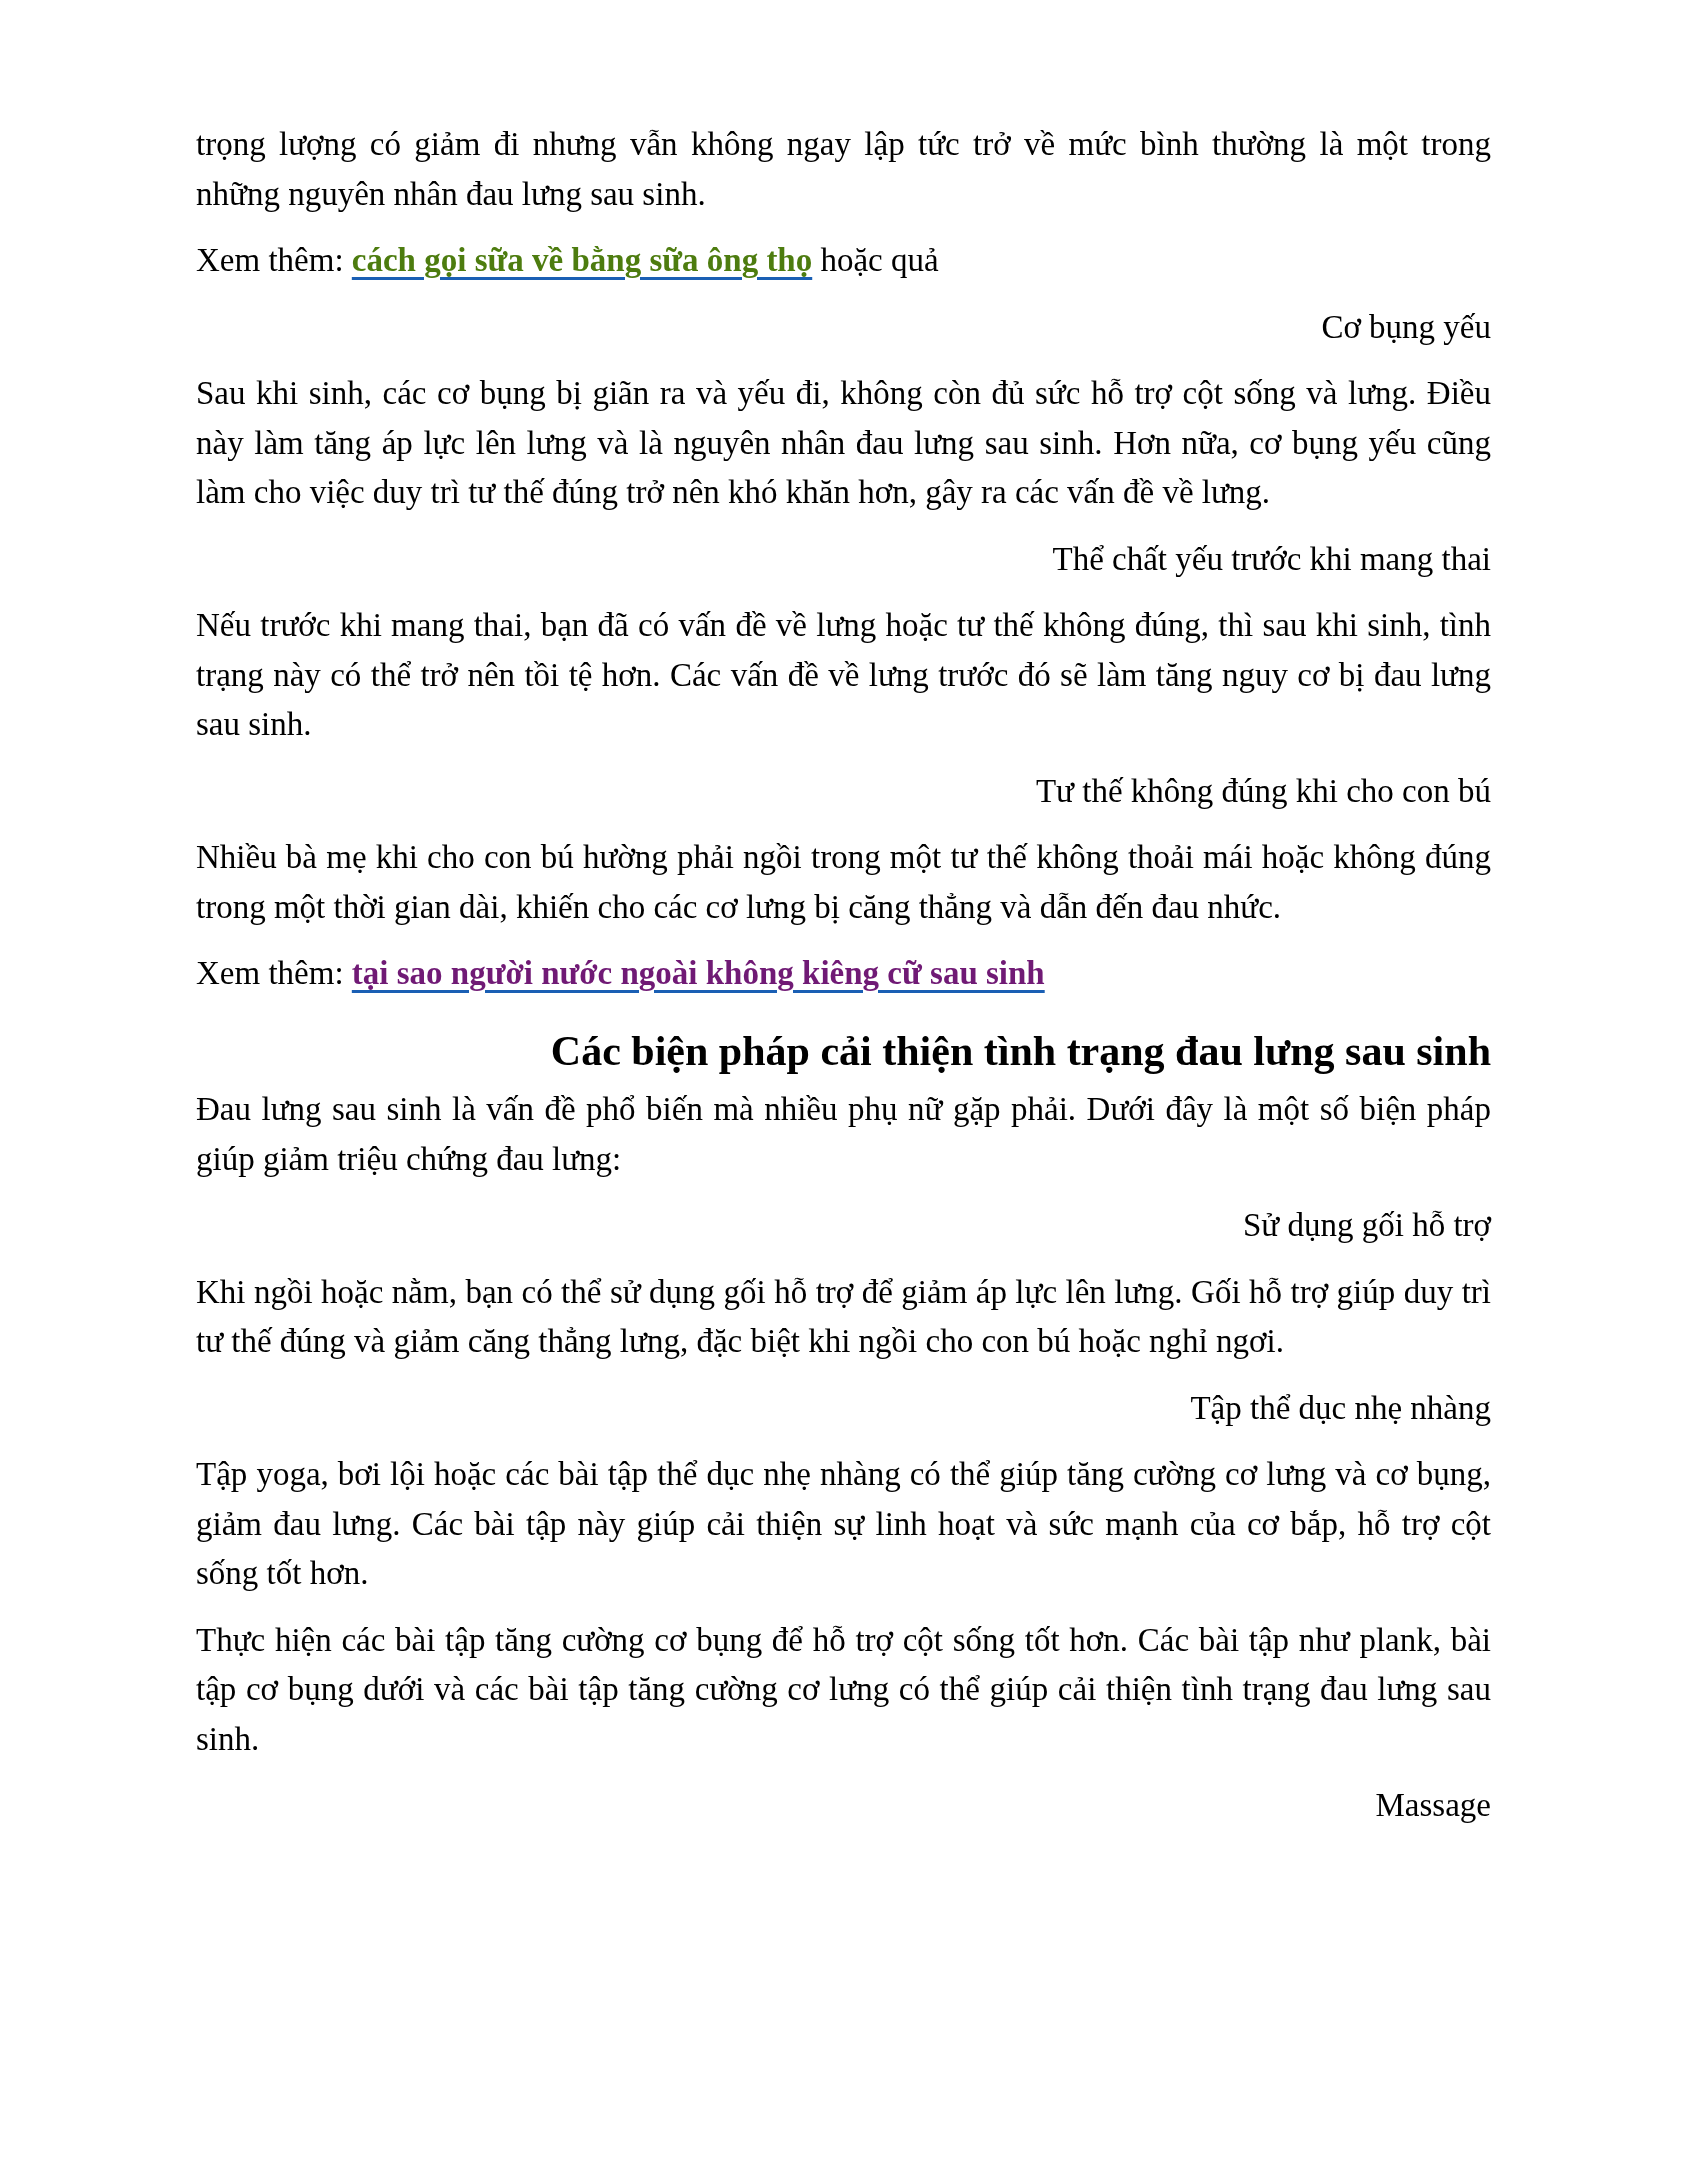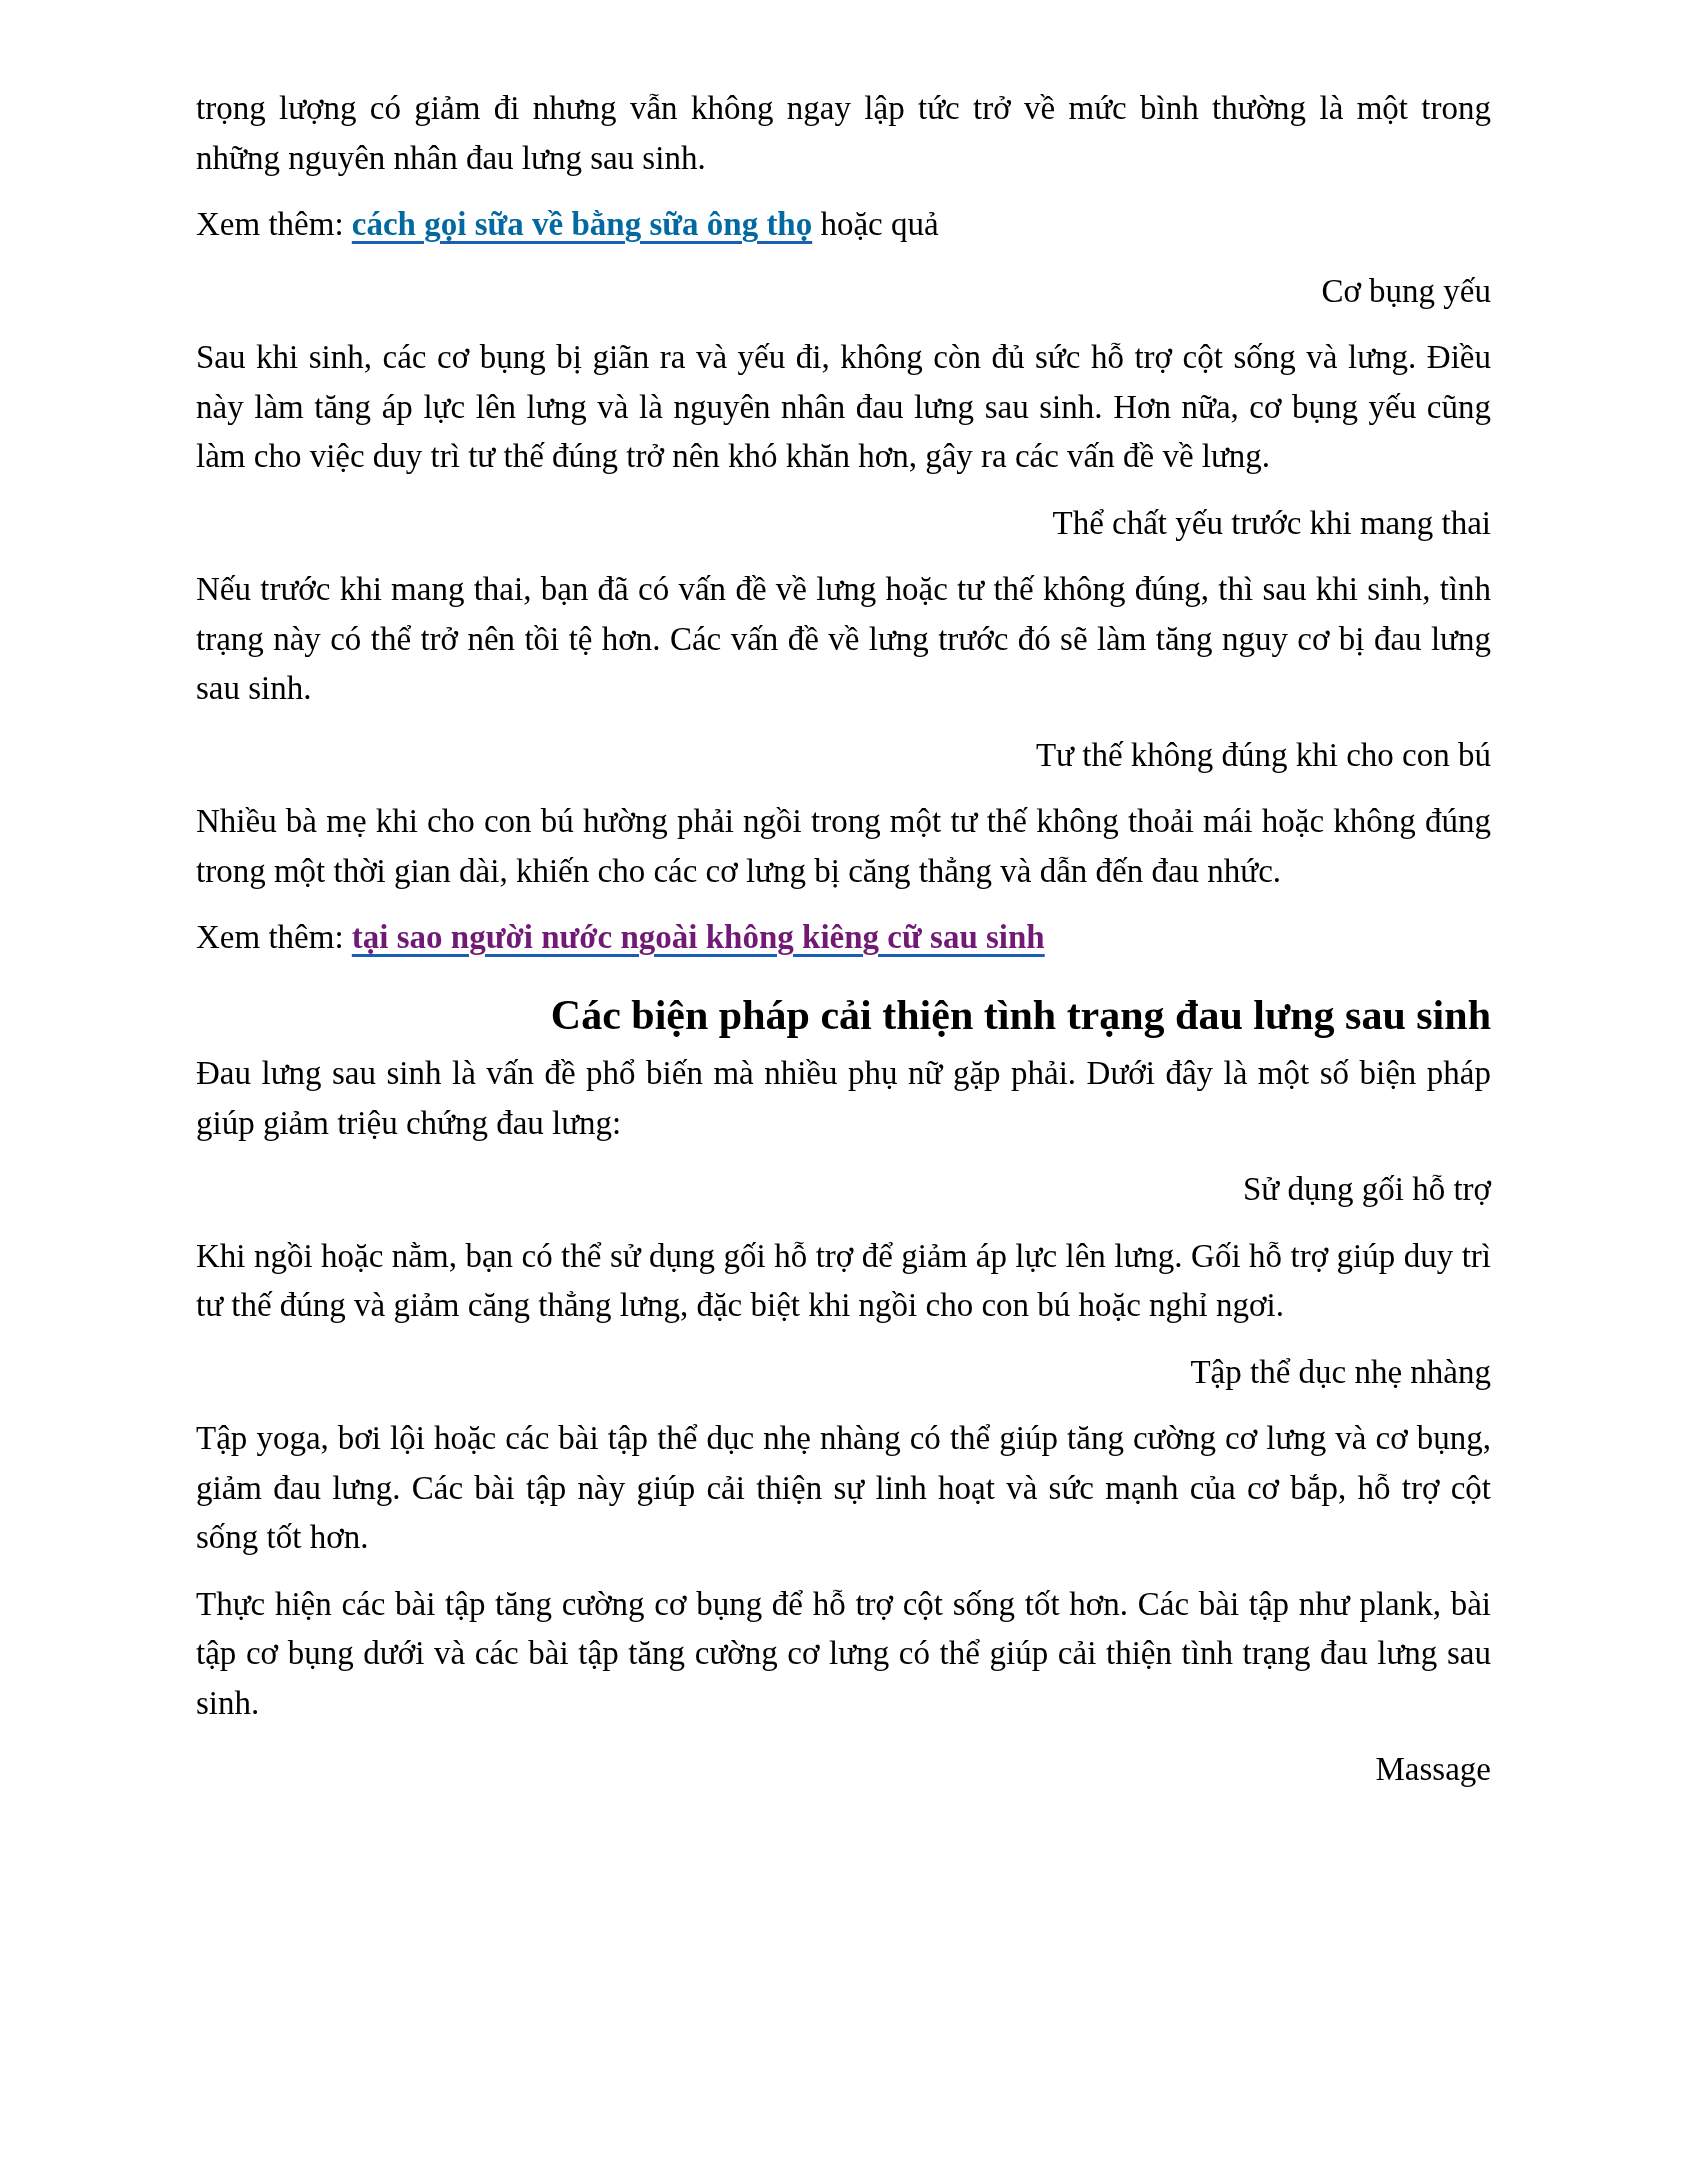--- a/index.html
+++ b/index.html
@@ -6,21 +6,21 @@
     margin: 0;
     padding: 0;
     background: #ffffff;
   }
   .page {
     position: relative;
     width: 1687px;
     height: 2183px;
     background: #ffffff;
     box-sizing: border-box;
-    padding: 84px 196px 0 196px;
+    padding: 120px 196px 0 196px;
     overflow: hidden;
   }
   .doc {
     font-family: "Liberation Serif", "DejaVu Serif", serif;
     font-size: 33px;
     line-height: 1.5;
     color: #000000;
     text-align: justify;
   }
   .para {
@@ -44,21 +44,21 @@
     text-underline-offset: 6px;
     cursor: pointer;
   }
 </style>
 </head>
 <body>
 
 <main class="page">
   <article class="doc" id="doc">
       <p class="para">trọng lượng có giảm đi nhưng vẫn không ngay lập tức trở về mức bình thường là một trong những nguyên nhân đau lưng sau sinh.</p>
-      <p class="para"><span>Xem thêm: </span><a class="link" style="color: #0369a1; text-decoration-color: rgb(26, 95, 180);">cách gọi sữa về bằng sữa ông thọ</a><span> hoặc quả</span></p>
+      <p class="para"><span>Xem thêm: </span><a class="link" style="color: #4d7c0f; text-decoration-color: rgb(26, 95, 180);">cách gọi sữa về bằng sữa ông thọ</a><span> hoặc quả</span></p>
       <p class="para subheading">Cơ bụng yếu</p>
       <p class="para">Sau khi sinh, các cơ bụng bị giãn ra và yếu đi, không còn đủ sức hỗ trợ cột sống và lưng. Điều này làm tăng áp lực lên lưng và là nguyên nhân đau lưng sau sinh. Hơn nữa, cơ bụng yếu cũng làm cho việc duy trì tư thế đúng trở nên khó khăn hơn, gây ra các vấn đề về lưng.</p>
       <p class="para subheading">Thể chất yếu trước khi mang thai</p>
       <p class="para">Nếu trước khi mang thai, bạn đã có vấn đề về lưng hoặc tư thế không đúng, thì sau khi sinh, tình trạng này có thể trở nên tồi tệ hơn. Các vấn đề về lưng trước đó sẽ làm tăng nguy cơ bị đau lưng sau sinh.</p>
       <p class="para subheading">Tư thế không đúng khi cho con bú</p>
       <p class="para">Nhiều bà mẹ khi cho con bú hường phải ngồi trong một tư thế không thoải mái hoặc không đúng trong một thời gian dài, khiến cho các cơ lưng bị căng thẳng và dẫn đến đau nhức.</p>
       <p class="para"><span>Xem thêm: </span><a class="link" style="color: #701a75; text-decoration-color: rgb(26, 95, 180);">tại sao người nước ngoài không kiêng cữ sau sinh</a></p>
       <h2 class="heading">Các biện pháp cải thiện tình trạng đau lưng sau sinh</h2>
       <p class="para">Đau lưng sau sinh là vấn đề phổ biến mà nhiều phụ nữ gặp phải. Dưới đây là một số biện pháp giúp giảm triệu chứng đau lưng:</p>
       <p class="para subheading">Sử dụng gối hỗ trợ</p>

